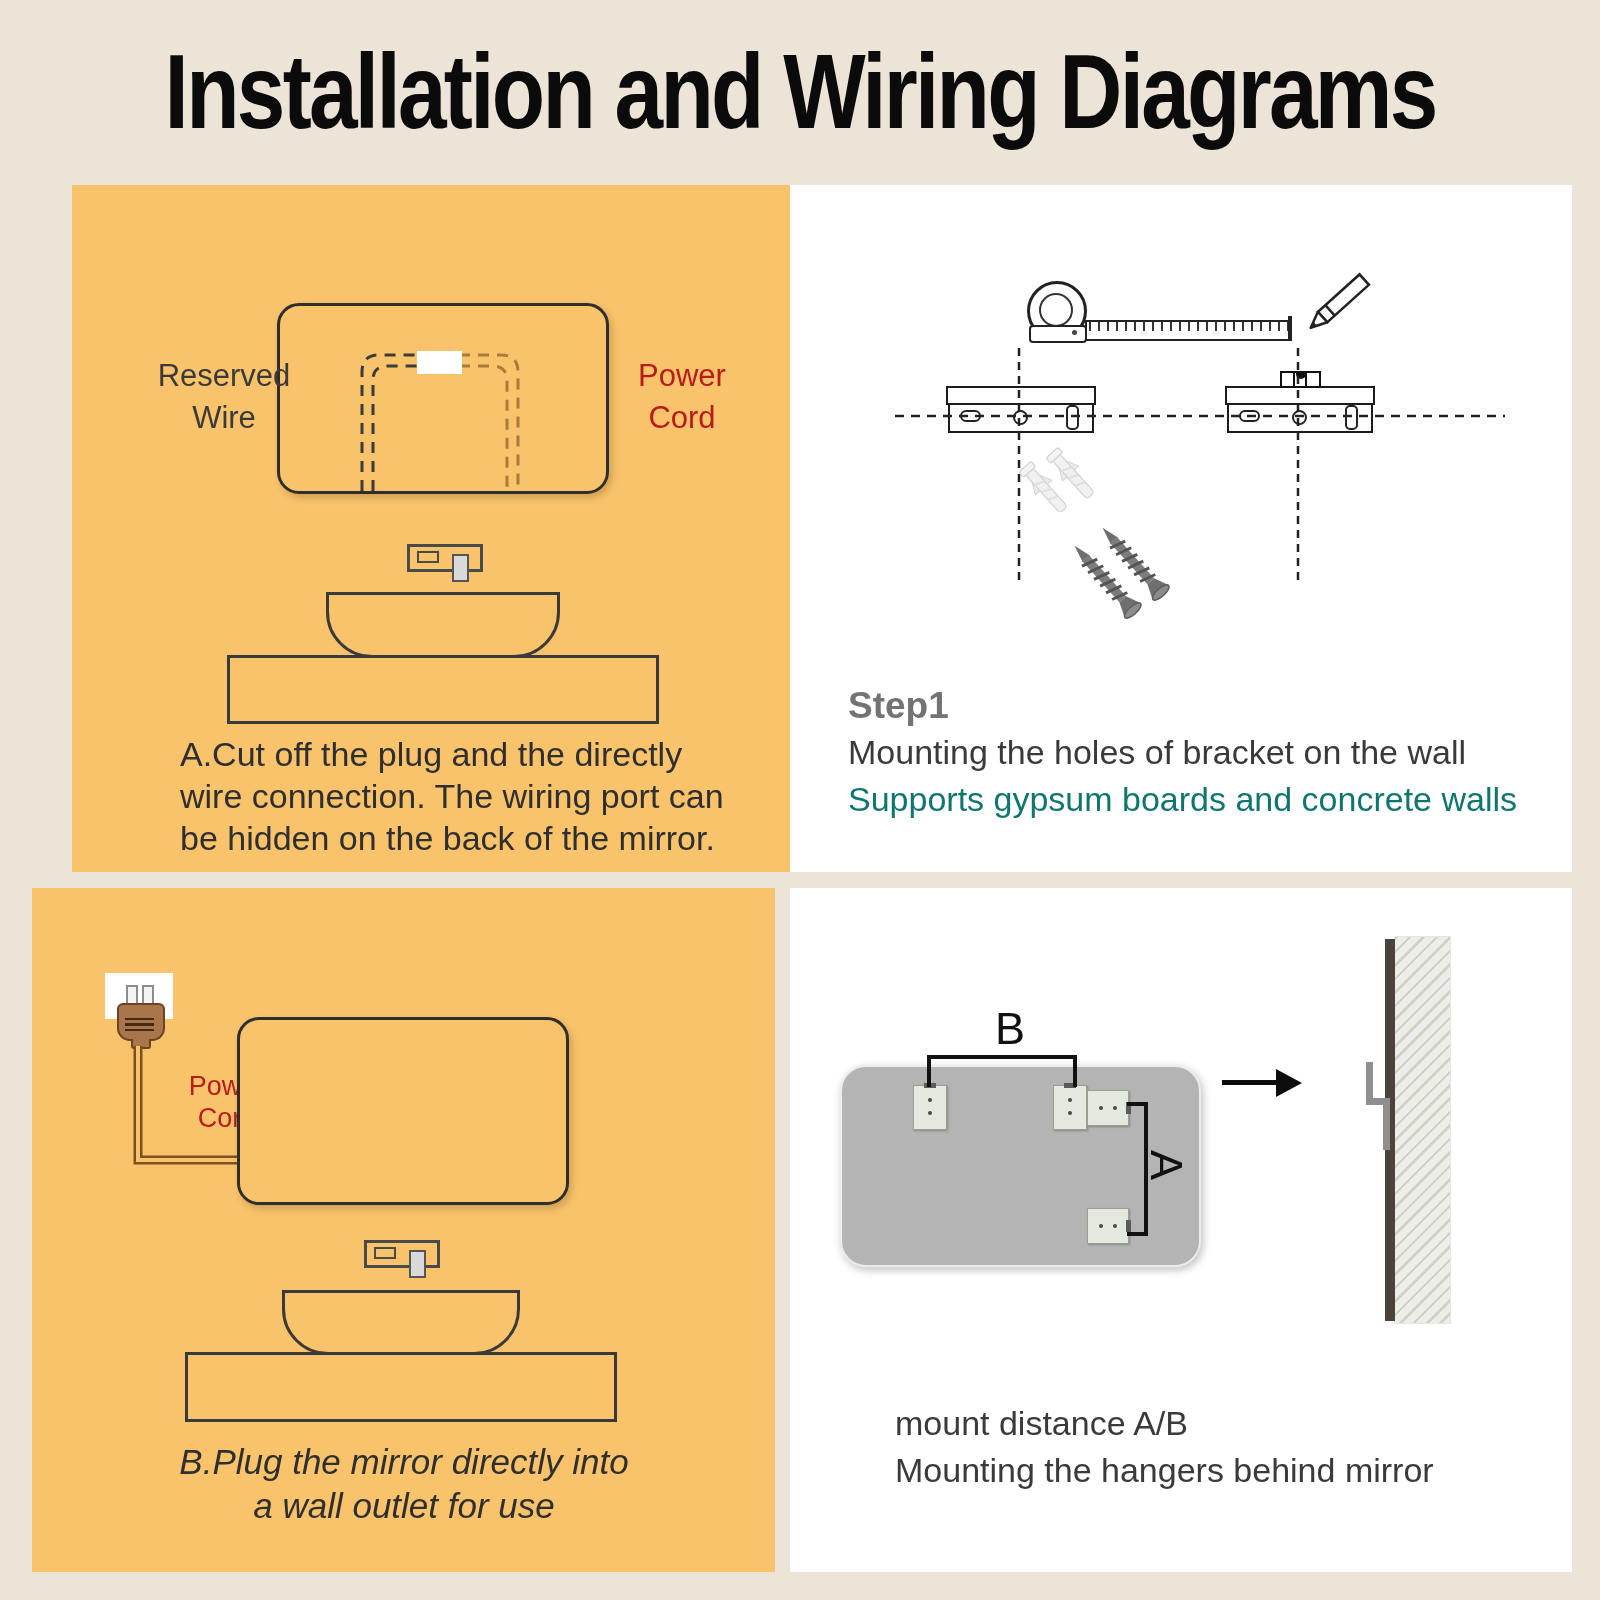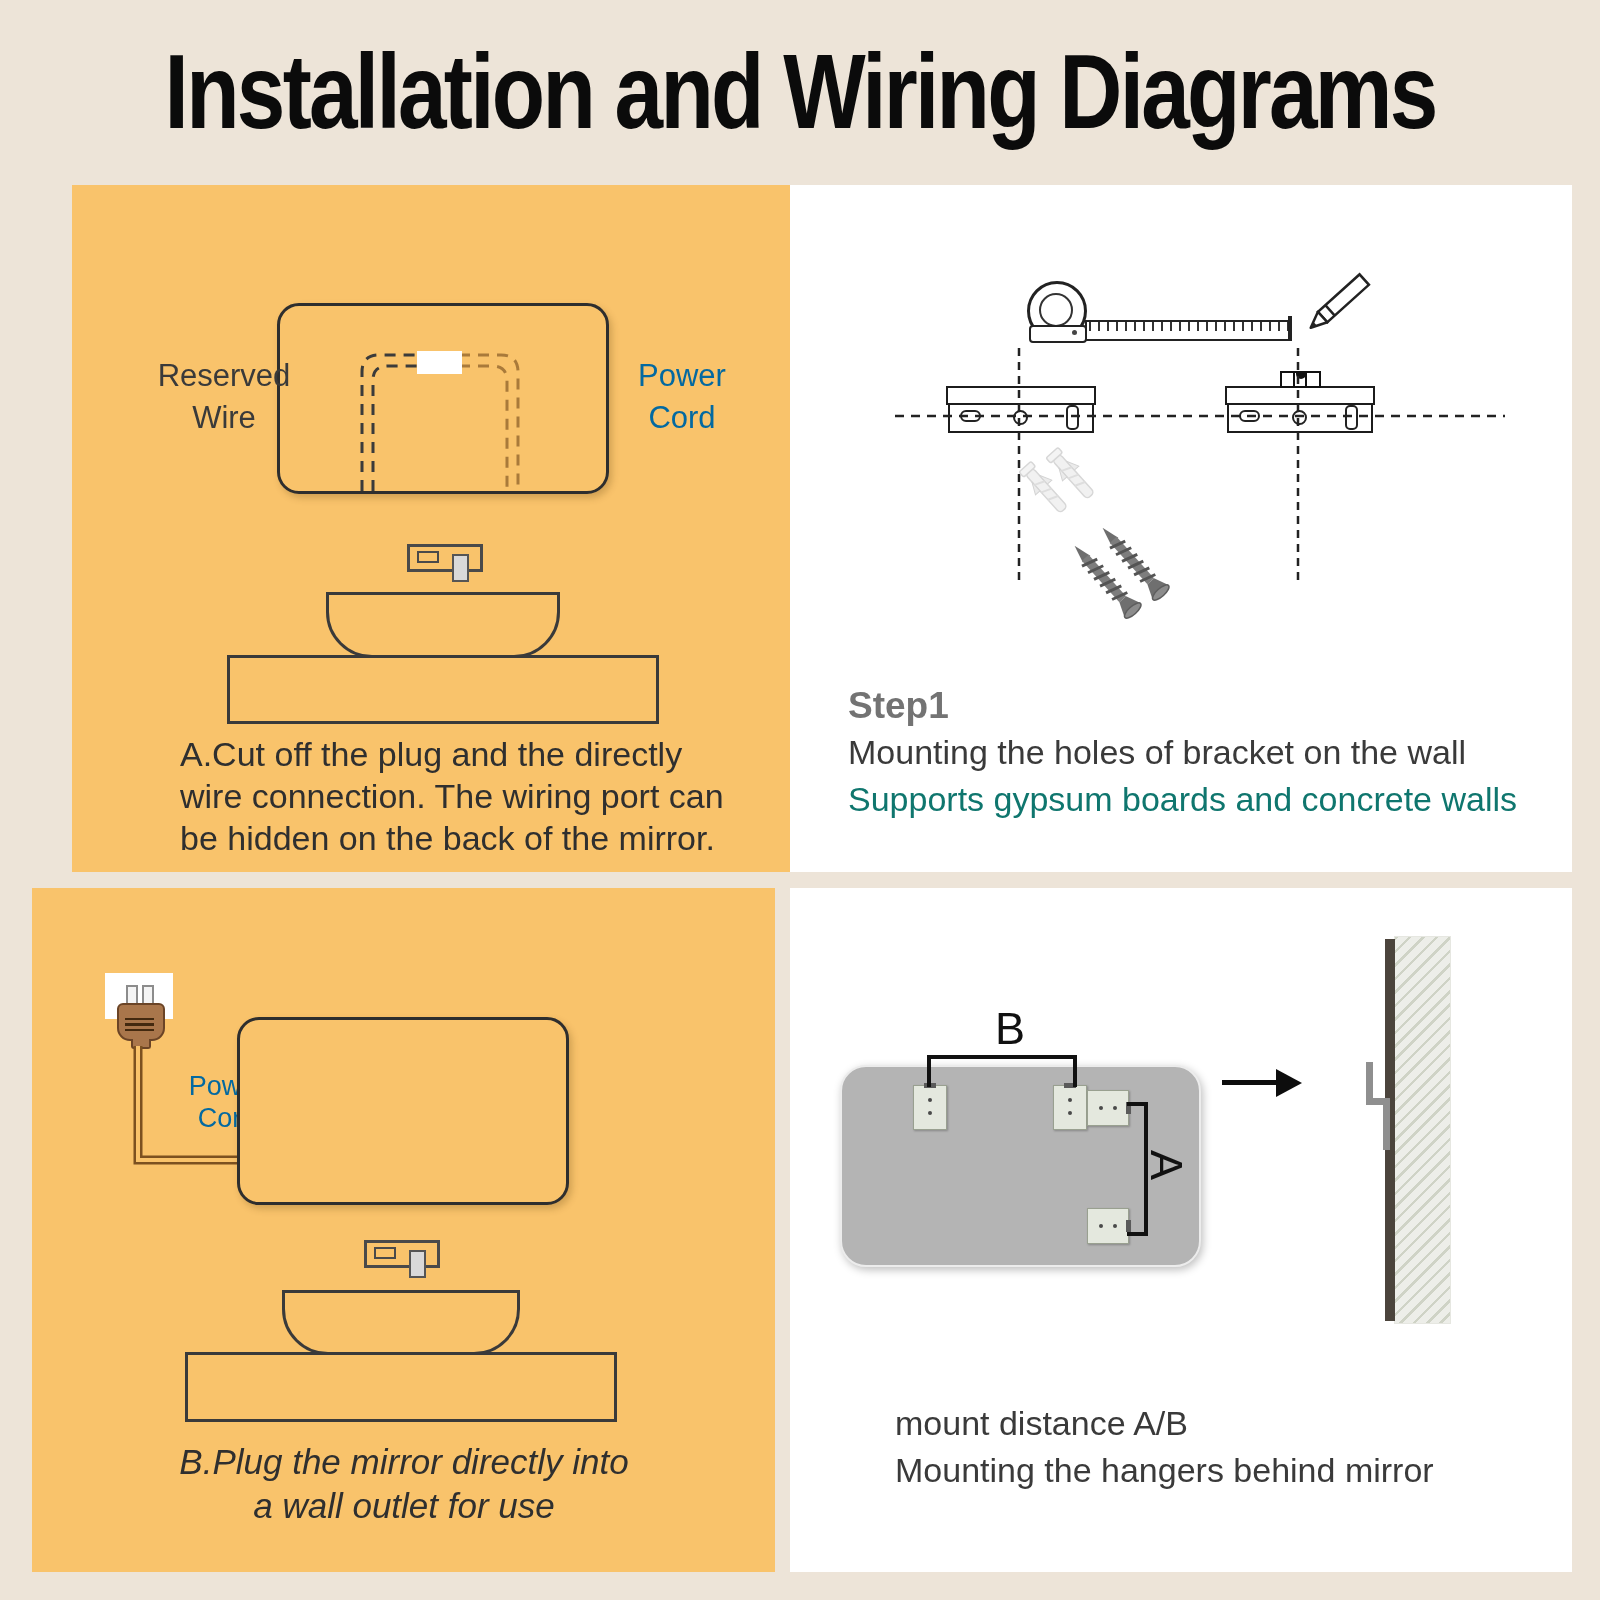--- a/index.html
+++ b/index.html
@@ -23,21 +23,21 @@
 
   
   .mirror{border:3px solid #2e2e2e;border-radius:22px;box-shadow:3px 4px 7px rgba(90,60,10,.25);}
   .sink-basin{border:3px solid #3a3a3a;border-radius:0 0 46px 46px;}
   .sink-counter{border:3px solid #3a3a3a;}
   .faucet-plate{border:3px solid #4a4a4a;}
   .faucet-inner{border:2.5px solid #4a4a4a;}
   .faucet-handle{background:#d9d9d9;border:2.5px solid #555;}
 
   .side-label{color:#3a3a3a;font-size:31px;line-height:42px;text-align:center;}
-  .side-label.white{color:#0369a1;}
+  .side-label.white{color:#b91c1c;}
   .caption{color:#2f2f2f;font-size:34px;line-height:42px;}
   .caption.center{text-align:center;font-size:35px;line-height:44px;font-style:italic;}
 
   .step-title{font-size:37px;font-weight:700;color:#737373;line-height:46px;}
   .step-desc{font-size:34px;color:#3a3a3a;line-height:47px;}
   .step-note{font-size:34px;line-height:47px;}
 
   
   .plate-top{background:#fff;border:2.5px solid #1c1c1c;}
   .plate-front{background:#fff;border:2.5px solid #1c1c1c;}

